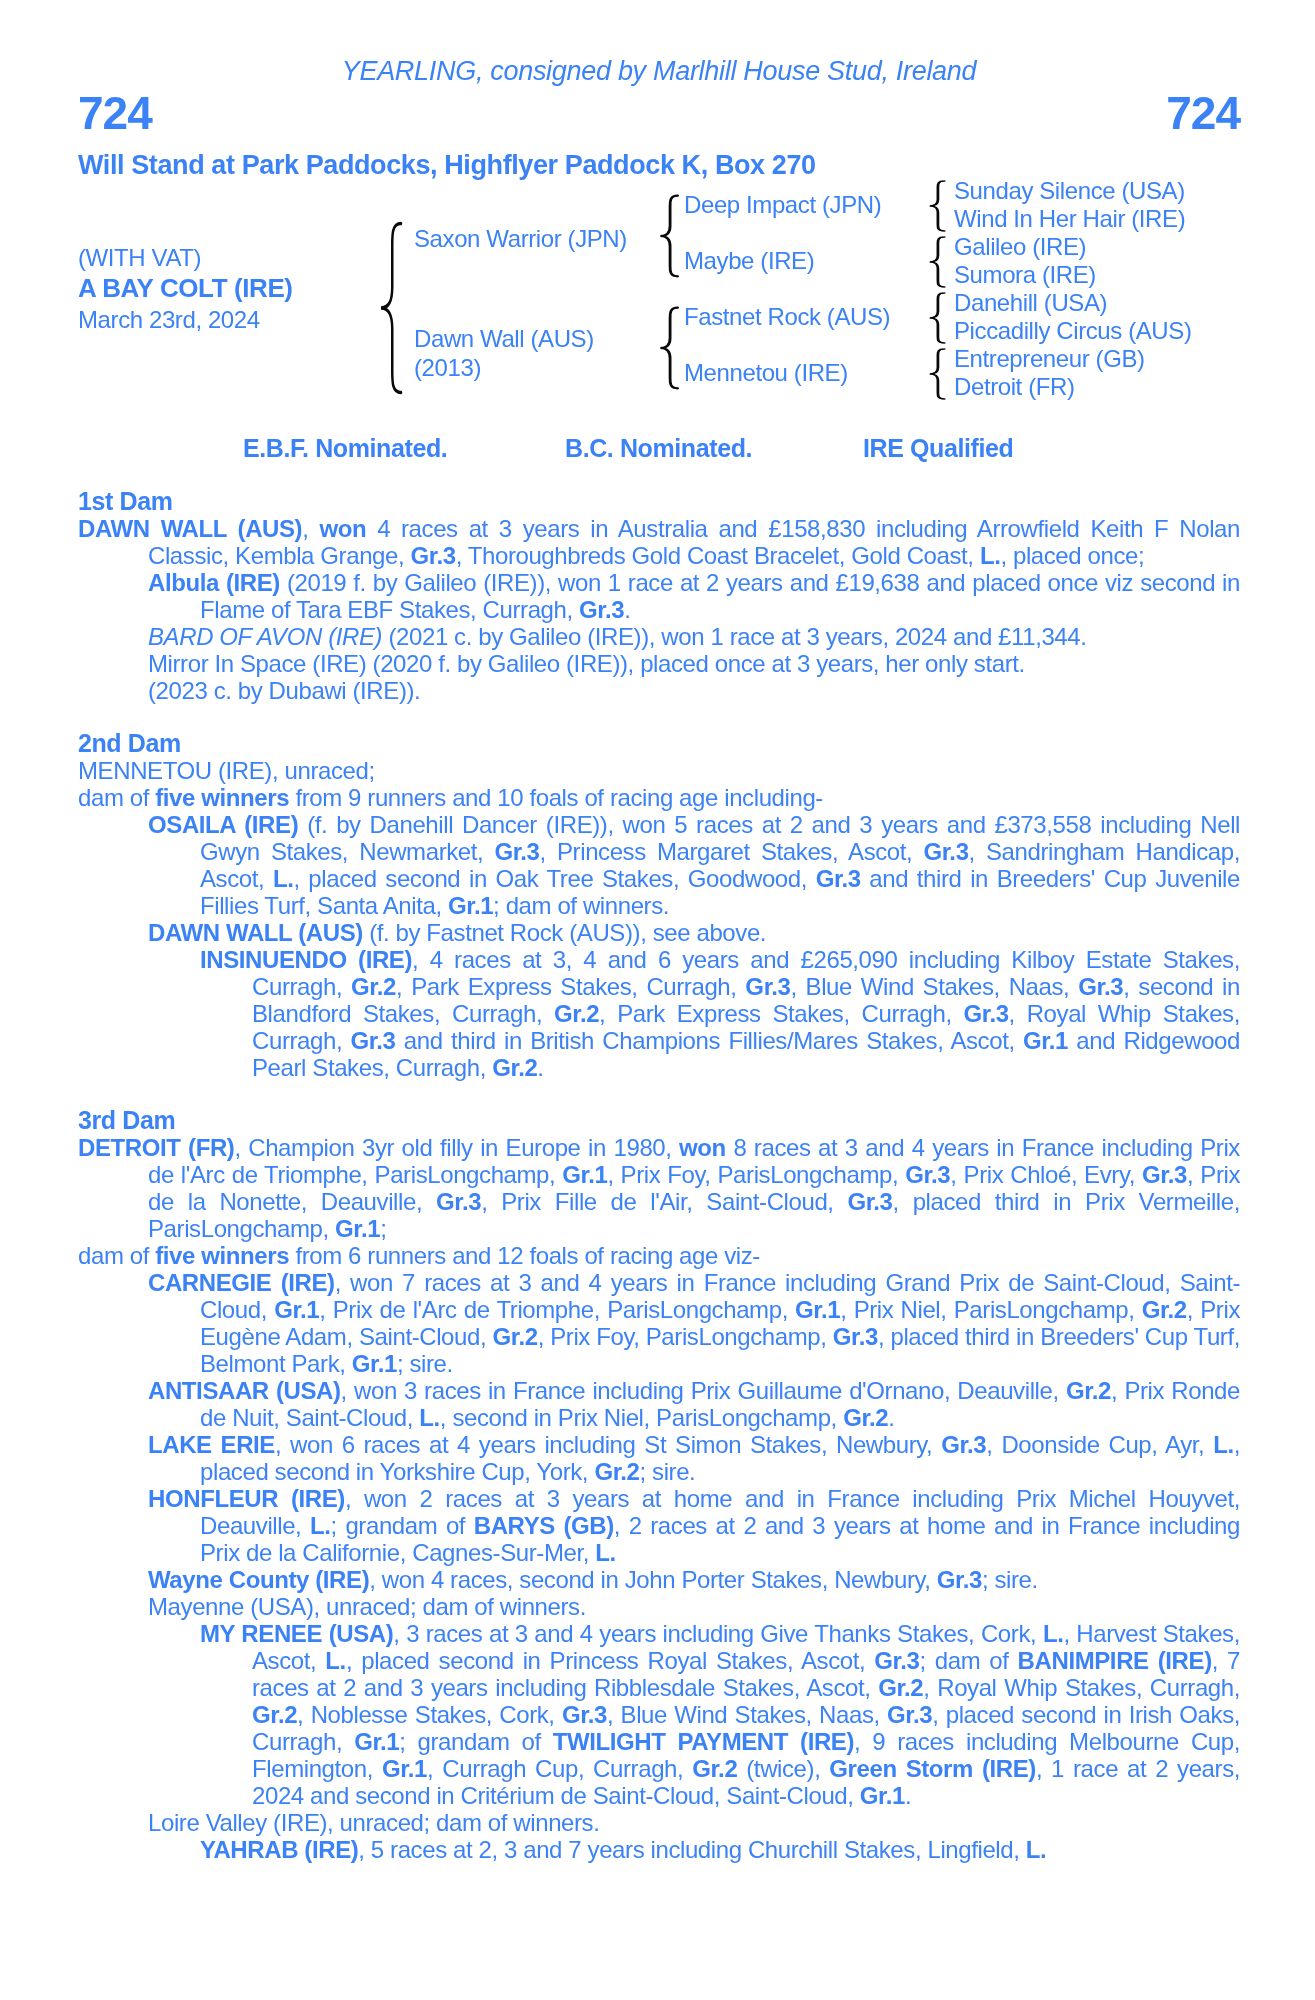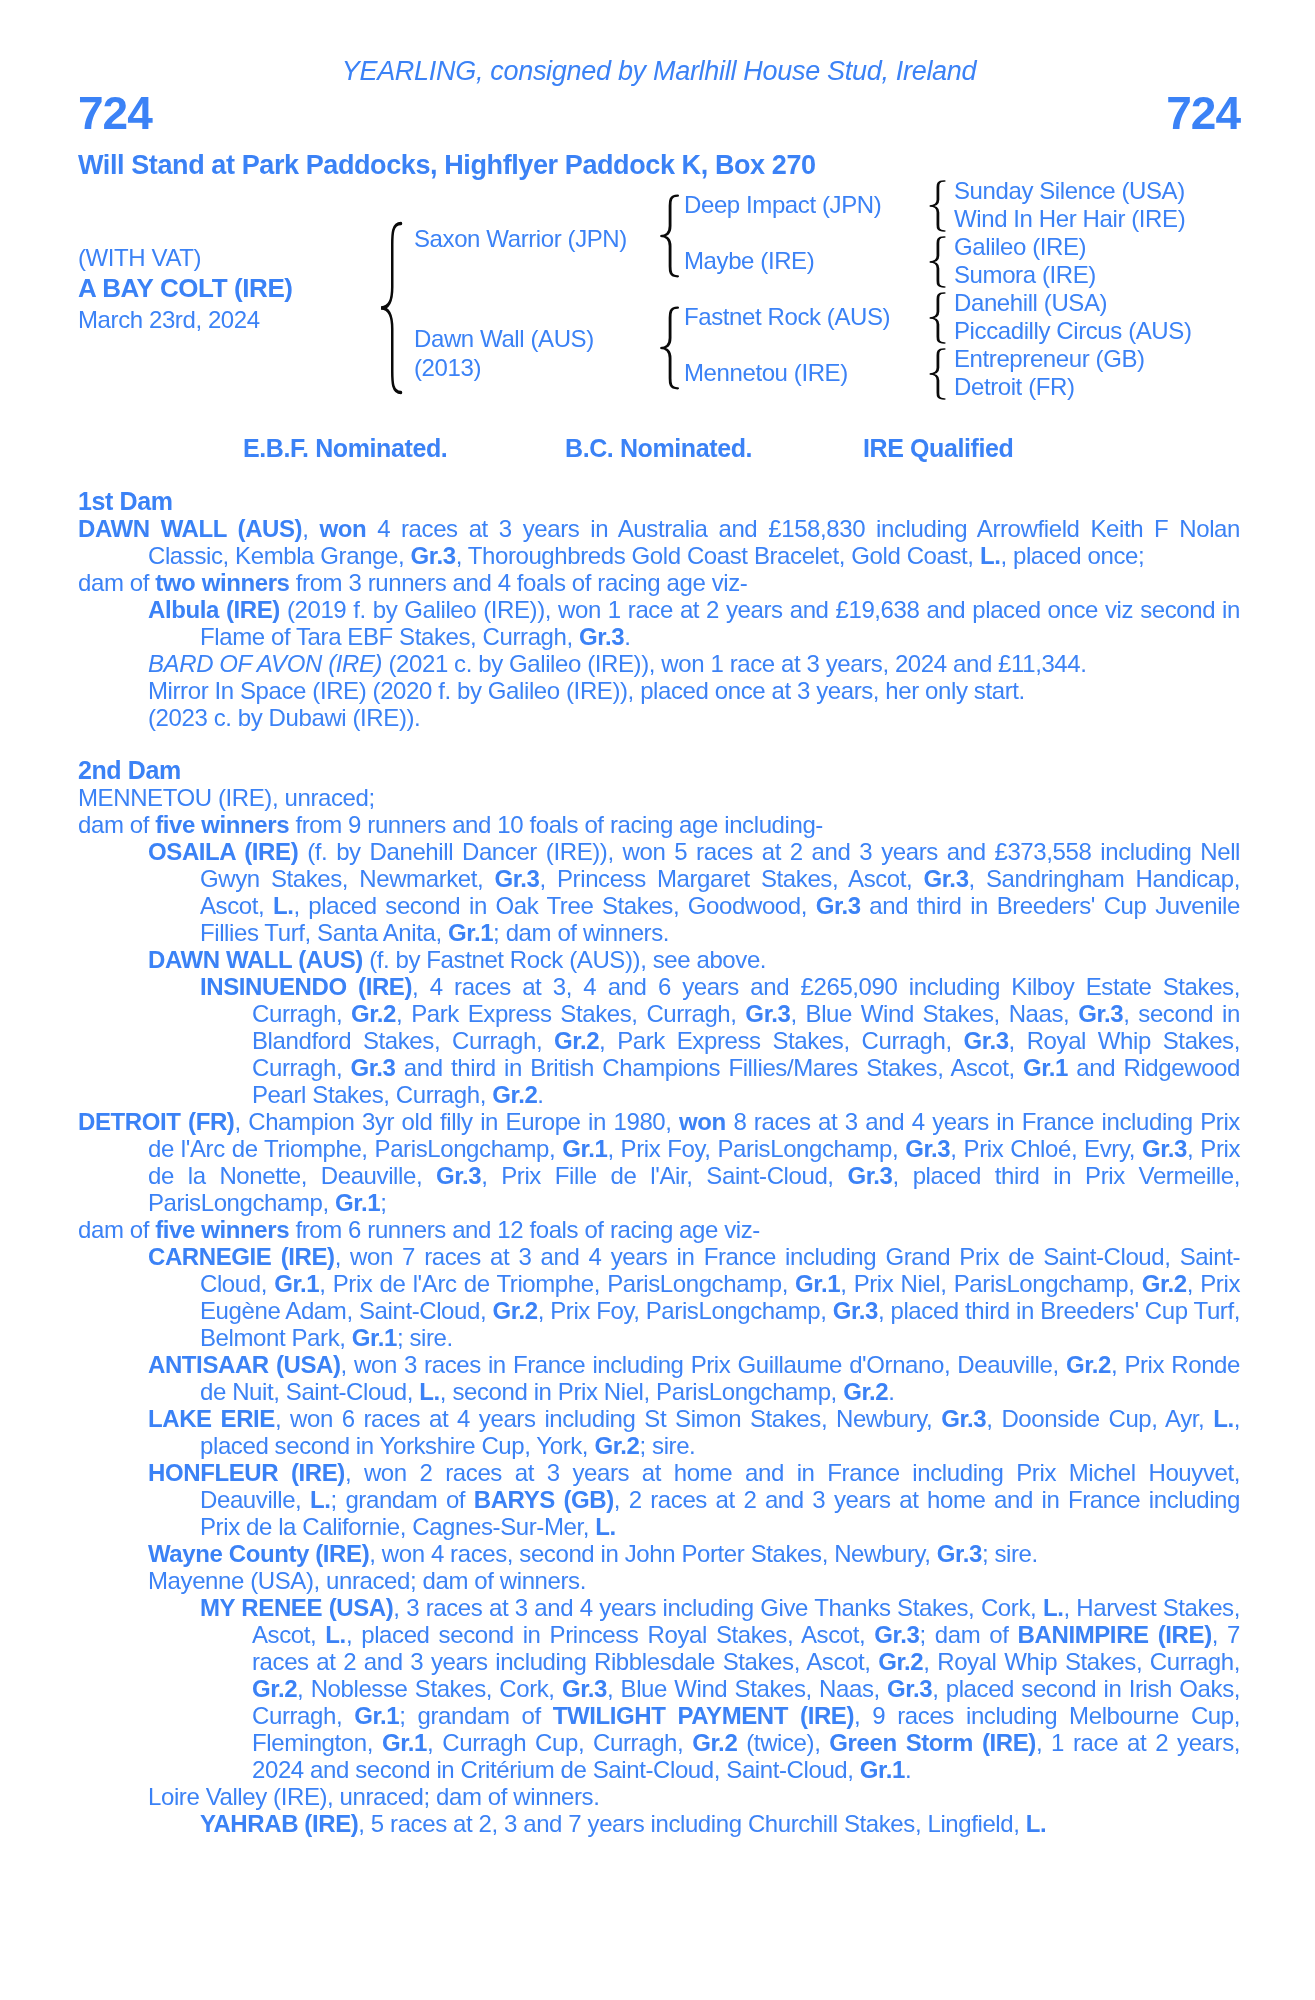--- a/index.html
+++ b/index.html
@@ -129,31 +129,31 @@
 
     <div class="noms">
       <span class="nom-0">E.B.F. Nominated.</span>
       <span class="nom-1">B.C. Nominated.</span>
       <span class="nom-2">IRE Qualified</span>
     </div>
 
     <div id="sections">
         <div class="dam-title">1st Dam</div>
         <div class="para ind0"><span class="b">DAWN WALL (AUS)</span><span>, </span><span class="b">won</span><span> 4 races at 3 years in Australia and £158,830 including Arrowfield Keith F Nolan Classic, Kembla Grange, </span><span class="b">Gr.3</span><span>, Thoroughbreds Gold Coast Bracelet, Gold Coast, </span><span class="b">L.</span><span>, placed once;</span></div>
-        <div class="para ind0"><span>dam of </span><span class="b">two winners</span><span> from 3 runners and 4 foals of racing age viz-</span></div>
         <div class="para ind1"><span class="b">Albula (IRE)</span><span> (2019 f. by Galileo (IRE)), won 1 race at 2 years and £19,638 and placed once viz second in Flame of Tara EBF Stakes, Curragh, </span><span class="b">Gr.3</span><span>.</span></div>
         <div class="para ind1"><span class="i">BARD OF AVON (IRE)</span><span> (2021 c. by Galileo (IRE)), won 1 race at 3 years, 2024 and £11,344.</span></div>
         <div class="para ind1"><span>Mirror In Space (IRE) (2020 f. by Galileo (IRE)), placed once at 3 years, her only start.</span></div>
         <div class="para ind1"><span>(2023 c. by Dubawi (IRE)).</span></div>
         <div class="dam-title">2nd Dam</div>
         <div class="para ind0"><span>MENNETOU (IRE), unraced;</span></div>
         <div class="para ind0"><span>dam of </span><span class="b">five winners</span><span> from 9 runners and 10 foals of racing age including-</span></div>
         <div class="para ind1"><span class="b">OSAILA (IRE)</span><span> (f. by Danehill Dancer (IRE)), won 5 races at 2 and 3 years and £373,558 including Nell Gwyn Stakes, Newmarket, </span><span class="b">Gr.3</span><span>, Princess Margaret Stakes, Ascot, </span><span class="b">Gr.3</span><span>, Sandringham Handicap, Ascot, </span><span class="b">L.</span><span>, placed second in Oak Tree Stakes, Goodwood, </span><span class="b">Gr.3</span><span> and third in Breeders' Cup Juvenile Fillies Turf, Santa Anita, </span><span class="b">Gr.1</span><span>; dam of winners.</span></div>
         <div class="para ind1"><span class="b">DAWN WALL (AUS)</span><span> (f. by Fastnet Rock (AUS)), see above.</span></div>
         <div class="para ind2"><span class="b">INSINUENDO (IRE)</span><span>, 4 races at 3, 4 and 6 years and £265,090 including Kilboy Estate Stakes, Curragh, </span><span class="b">Gr.2</span><span>, Park Express Stakes, Curragh, </span><span class="b">Gr.3</span><span>, Blue Wind Stakes, Naas, </span><span class="b">Gr.3</span><span>, second in Blandford Stakes, Curragh, </span><span class="b">Gr.2</span><span>, Park Express Stakes, Curragh, </span><span class="b">Gr.3</span><span>, Royal Whip Stakes, Curragh, </span><span class="b">Gr.3</span><span> and third in British Champions Fillies/Mares Stakes, Ascot, </span><span class="b">Gr.1</span><span> and Ridgewood Pearl Stakes, Curragh, </span><span class="b">Gr.2</span><span>.</span></div>
+        <div class="dam-title">3rd Dam</div>
         <div class="para ind0"><span class="b">DETROIT (FR)</span><span>, Champion 3yr old filly in Europe in 1980, </span><span class="b">won</span><span> 8 races at 3 and 4 years in France including Prix de l'Arc de Triomphe, ParisLongchamp, </span><span class="b">Gr.1</span><span>, Prix Foy, ParisLongchamp, </span><span class="b">Gr.3</span><span>, Prix Chloé, Evry, </span><span class="b">Gr.3</span><span>, Prix de la Nonette, Deauville, </span><span class="b">Gr.3</span><span>, Prix Fille de l'Air, Saint-Cloud, </span><span class="b">Gr.3</span><span>, placed third in Prix Vermeille, ParisLongchamp, </span><span class="b">Gr.1</span><span>;</span></div>
         <div class="para ind0"><span>dam of </span><span class="b">five winners</span><span> from 6 runners and 12 foals of racing age viz-</span></div>
         <div class="para ind1"><span class="b">CARNEGIE (IRE)</span><span>, won 7 races at 3 and 4 years in France including Grand Prix de Saint-Cloud, Saint-Cloud, </span><span class="b">Gr.1</span><span>, Prix de l'Arc de Triomphe, ParisLongchamp, </span><span class="b">Gr.1</span><span>, Prix Niel, ParisLongchamp, </span><span class="b">Gr.2</span><span>, Prix Eugène Adam, Saint-Cloud, </span><span class="b">Gr.2</span><span>, Prix Foy, ParisLongchamp, </span><span class="b">Gr.3</span><span>, placed third in Breeders' Cup Turf, Belmont Park, </span><span class="b">Gr.1</span><span>; sire.</span></div>
         <div class="para ind1"><span class="b">ANTISAAR (USA)</span><span>, won 3 races in France including Prix Guillaume d'Ornano, Deauville, </span><span class="b">Gr.2</span><span>, Prix Ronde de Nuit, Saint-Cloud, </span><span class="b">L.</span><span>, second in Prix Niel, ParisLongchamp, </span><span class="b">Gr.2</span><span>.</span></div>
         <div class="para ind1"><span class="b">LAKE ERIE</span><span>, won 6 races at 4 years including St Simon Stakes, Newbury, </span><span class="b">Gr.3</span><span>, Doonside Cup, Ayr, </span><span class="b">L.</span><span>, placed second in Yorkshire Cup, York, </span><span class="b">Gr.2</span><span>; sire.</span></div>
         <div class="para ind1"><span class="b">HONFLEUR (IRE)</span><span>, won 2 races at 3 years at home and in France including Prix Michel Houyvet, Deauville, </span><span class="b">L.</span><span>; grandam of </span><span class="b">BARYS (GB)</span><span>, 2 races at 2 and 3 years at home and in France including Prix de la Californie, Cagnes-Sur-Mer, </span><span class="b">L.</span></div>
         <div class="para ind1"><span class="b">Wayne County (IRE)</span><span>, won 4 races, second in John Porter Stakes, Newbury, </span><span class="b">Gr.3</span><span>; sire.</span></div>
         <div class="para ind1"><span>Mayenne (USA), unraced; dam of winners.</span></div>
         <div class="para ind2"><span class="b">MY RENEE (USA)</span><span>, 3 races at 3 and 4 years including Give Thanks Stakes, Cork, </span><span class="b">L.</span><span>, Harvest Stakes, Ascot, </span><span class="b">L.</span><span>, placed second in Princess Royal Stakes, Ascot, </span><span class="b">Gr.3</span><span>; dam of </span><span class="b">BANIMPIRE (IRE)</span><span>, 7 races at 2 and 3 years including Ribblesdale Stakes, Ascot, </span><span class="b">Gr.2</span><span>, Royal Whip Stakes, Curragh, </span><span class="b">Gr.2</span><span>, Noblesse Stakes, Cork, </span><span class="b">Gr.3</span><span>, Blue Wind Stakes, Naas, </span><span class="b">Gr.3</span><span>, placed second in Irish Oaks, Curragh, </span><span class="b">Gr.1</span><span>; grandam of </span><span class="b">TWILIGHT PAYMENT (IRE)</span><span>, 9 races including Melbourne Cup, Flemington, </span><span class="b">Gr.1</span><span>, Curragh Cup, Curragh, </span><span class="b">Gr.2</span><span> (twice), </span><span class="b">Green Storm (IRE)</span><span>, 1 race at 2 years, 2024 and second in Critérium de Saint-Cloud, Saint-Cloud, </span><span class="b">Gr.1</span><span>.</span></div>
         <div class="para ind1"><span>Loire Valley (IRE), unraced; dam of winners.</span></div>

